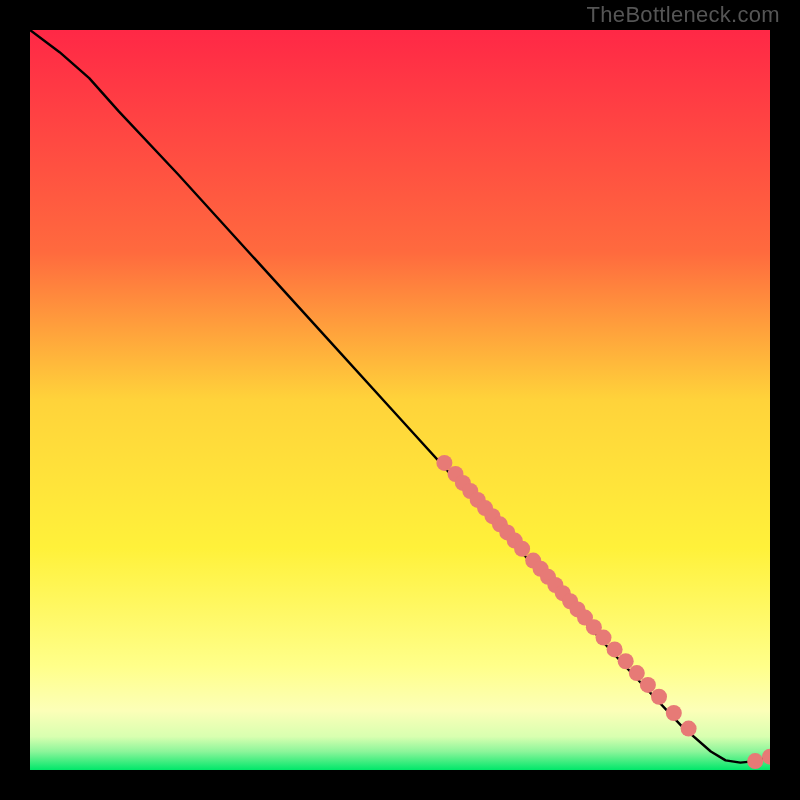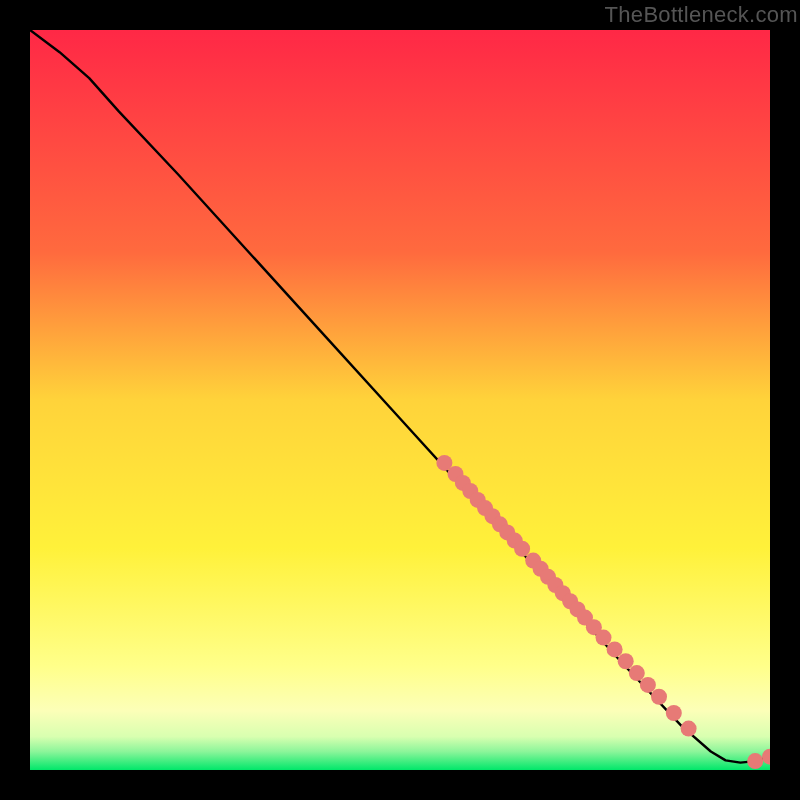--- a/index.html
+++ b/index.html
@@ -13,21 +13,21 @@
   }
   .outer {
     position: relative;
     width: 800px;
     height: 800px;
     background: #000;
   }
   .watermark {
     position: absolute;
     top: 2px;
-    right: 2px;
+    right: 20px;
     color: #555;
     font-size: 22px;
     font-weight: 500;
     letter-spacing: 0.3px;
     z-index: 10;
   }
   .plot {
     position: absolute;
     left: 30px;
     top: 30px;

